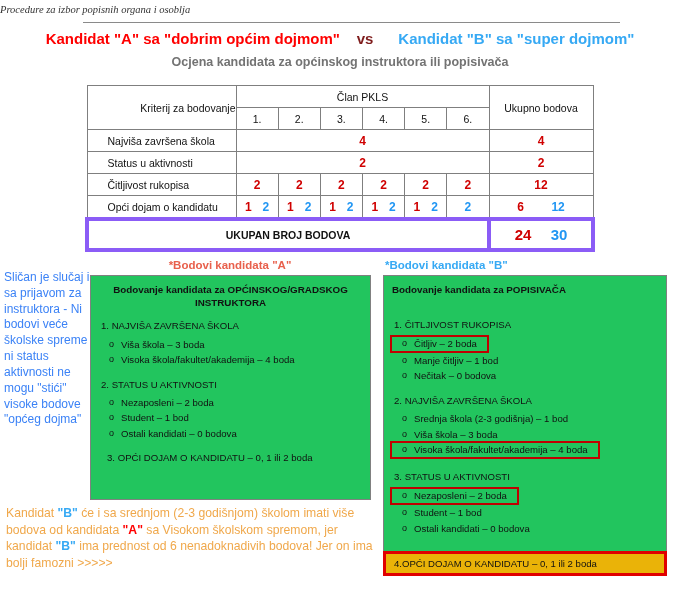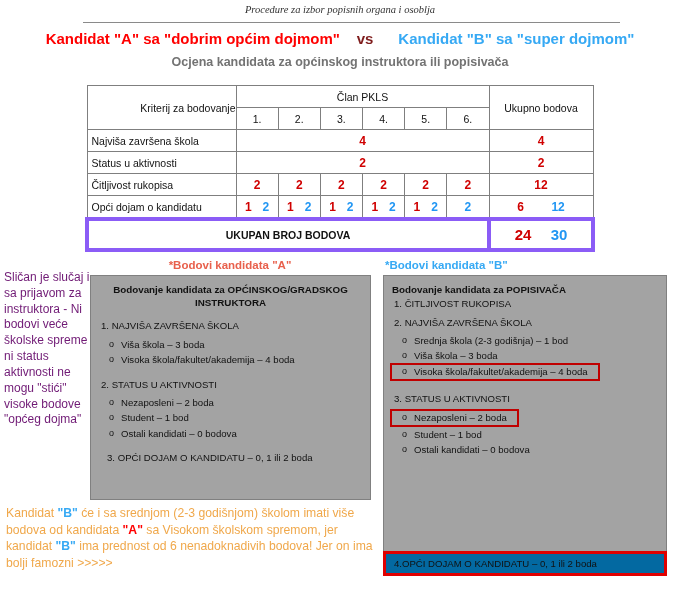--- a/index.html
+++ b/index.html
@@ -14,21 +14,21 @@
     font-family: "Liberation Sans", sans-serif;
     color: #111;
     overflow: hidden;
   }
 
   
   .doc-header {
     position: absolute;
     left: 0; top: 4px;
     width: 680px;
-    text-align: center;
+    text-align: left;
     font-family: "Liberation Serif", serif;
     font-style: italic;
     font-size: 10.5px;
     color: #333;
   }
   .header-rule {
     position: absolute;
     left: 83px; top: 22px;
     width: 537px;
     height: 1px;
@@ -69,21 +69,21 @@
   }
   .score-table td, .score-table th {
     border: 1px solid #7f7f7f;
     padding: 0;
     height: 21px;
     text-align: center;
     font-weight: normal;
   }
   .score-table .crit {
     text-align: left;
-    padding-left: 4px;
+    padding-left: 20px;
     width: 148px;
   }
   .score-table .crit-head {
     text-align: right;
     padding-left: 0;
   }
   .col-m { width: 37px; }
   .col-tot { width: 103px; }
   .num-red  { color: #d00000; font-weight: bold; font-size: 12px; }
   .num-blue { color: #2196f3; font-weight: bold; font-size: 12px; }
@@ -106,36 +106,36 @@
     font-size: 11.5px;
     font-weight: bold;
   }
   .cap-a { left: 90px; top: 259px; width: 280px; text-align: center; color: #e8604c; }
   .cap-b { left: 385px; top: 259px; width: 285px; text-align: left;   color: #36a9f4; }
 
   
   .info-box {
     position: absolute;
     border: 1px solid #808080;
-    background: #a3a3a3;
+    background: #22c55e;
     font-size: 9.5px;
     line-height: 1.5;
     box-sizing: border-box;
   }
   .box-a { left: 90px;  top: 275px; width: 281px; height: 225px; padding: 7px 8px 0 8px; }
   .box-b { left: 383px; top: 275px; width: 284px; height: 296px; padding: 7px 8px 0 8px; }
 
   .box-title {
     font-weight: bold;
     font-size: 9.8px;
     text-align: center;
     line-height: 1.35;
     margin-bottom: 10px;
   }
-  .box-title-left { text-align: left; margin-bottom: 1px; }
+  .box-title-left { text-align: left; margin-bottom: 22px; }
   .sec-head {
     font-size: 9.6px;
     margin: 0 0 4px 2px;
   }
   .bullets { margin: 0 0 10px 0; padding: 0; list-style: none; }
   .bullets li {
     position: relative;
     padding-left: 22px;
     margin-bottom: 1px;
     font-size: 9.6px;
@@ -158,36 +158,36 @@
   .last-sec {
     font-size: 9.6px;
     margin-left: 8px;
   }
   .red-banner {
     position: absolute;
     left: 383px; top: 551px;
     width: 284px;
     height: 25px;
     border: 3px solid #e00000;
-    background: #0369a1;
+    background: #eab308;
     box-sizing: border-box;
     font-size: 9.6px;
     display: flex;
     align-items: center;
     padding-left: 8px;
   }
 
   
   .left-note {
     position: absolute;
     left: 4px; top: 270px;
     width: 86px;
     font-size: 12px;
     line-height: 1.32;
-    color: #701a75;
+    color: #3b82f6;
   }
 
   
   .bottom-note {
     position: absolute;
     left: 6px; top: 505px;
     width: 376px;
     font-size: 12.2px;
     line-height: 1.36;
     color: #f0a84b;
@@ -361,20 +361,21 @@
         <li>Ostali kandidati  – 0 bodova</li>
       </ul>
     </div>
   <div class="last-sec">3. OPĆI DOJAM O KANDIDATU – 0, 1 ili 2 boda</div>
 </div>
 
 <div class="info-box box-b">
   <div class="box-title box-title-left">Bodovanje kandidata za POPISIVAČA</div>
   <div id="box-b-sections">
       <div class="sec-head">1. ČITLJIVOST RUKOPISA</div>
+      <ul class="bullets"><li class="hl">Čitljiv – 2 boda</li><li>Manje čitljiv – 1 bod</li><li>Nečitak – 0 bodova</li></ul>
       <div class="sec-head">2. NAJVIŠA ZAVRŠENA ŠKOLA</div>
       <ul class="bullets"><li>Srednja škola (2-3 godišnja) – 1 bod</li><li>Viša škola – 3 boda</li><li class="hl">Visoka škola/fakultet/akademija – 4 boda</li></ul>
       <div class="sec-head">3. STATUS U AKTIVNOSTI</div>
       <ul class="bullets"><li class="hl">Nezaposleni – 2 boda</li><li>Student – 1 bod</li><li>Ostali kandidati  – 0 bodova</li></ul>
     </div>
 </div>
 <div class="red-banner">
   <span>4.OPĆI DOJAM O KANDIDATU – 0, 1 ili 2 boda</span>
 </div>
 

